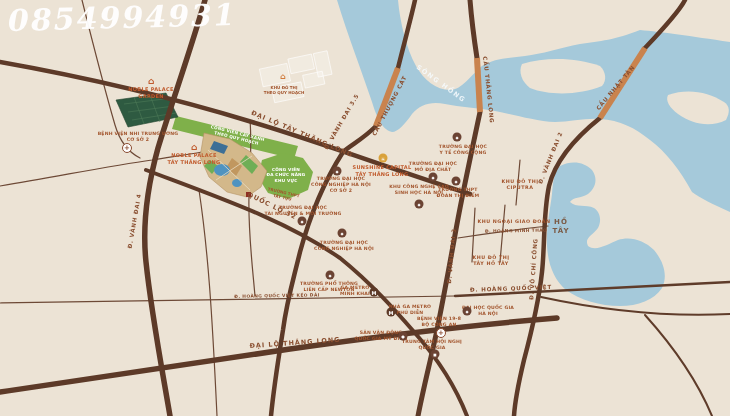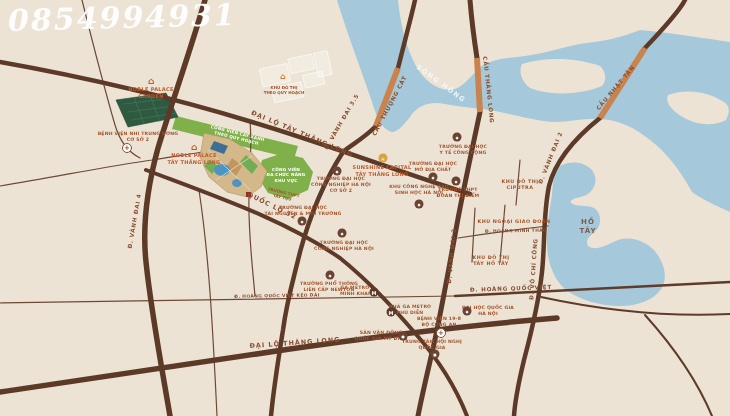--- a/index.html
+++ b/index.html
@@ -132,21 +132,21 @@
     <div class="lbl road" style="left: 616px; top: 88px; transform: translate(-50%, -50%) rotate(-50deg);">CẦU NHẬT TÂN</div>
     <div class="lbl road" style="left: 551px; top: 158px; transform: translate(-50%, -50%) rotate(-68deg);">Đ. VÀNH ĐAI 2</div>
     <div class="lbl road" style="left: 135px; top: 221px; transform: translate(-50%, -50%) rotate(-80deg);">Đ. VÀNH ĐAI 4</div>
     <div class="lbl road-big" style="left: 272px; top: 206px; transform: translate(-50%, -50%) rotate(26deg);">QUỐC LỘ 32</div>
     <div class="lbl road" style="left: 452px; top: 256px; transform: translate(-50%, -50%) rotate(-85deg);">Đ. VÀNH ĐAI 3</div>
     <div class="lbl road" style="left: 534px; top: 269px; transform: translate(-50%, -50%) rotate(-86deg);">Đ. VÕ CHÍ CÔNG</div>
     <div class="lbl road-sm" style="left: 277px; top: 296px; transform: translate(-50%, -50%) rotate(-1deg);">Đ. HOÀNG QUỐC VIỆT KÉO DÀI</div>
     <div class="lbl road" style="left: 511px; top: 289px; transform: translate(-50%, -50%) rotate(-2deg);">Đ. HOÀNG QUỐC VIỆT</div>
     <div class="lbl road-big" style="left: 295px; top: 343px; transform: translate(-50%, -50%) rotate(-4deg);">ĐẠI LỘ THĂNG LONG</div>
     <div class="lbl road-sm" style="left: 516px; top: 231px; transform: translate(-50%, -50%) rotate(-1deg);">Đ. HOÀNG MINH THẢO</div>
-    <div class="lbl lake" style="left: 588px; top: 227px; transform: translate(-50%, -50%) rotate(0deg);">HỒ
+    <div class="lbl lake" style="left: 561px; top: 227px; transform: translate(-50%, -50%) rotate(0deg);">HỒ
 TÂY</div>
     <div class="lbl area" style="left: 520px; top: 185px; transform: translate(-50%, -50%) rotate(0deg);">KHU ĐÔ THỊ
 CIPUTRA</div>
     <div class="lbl area" style="left: 514px; top: 222px; transform: translate(-50%, -50%) rotate(0deg);">KHU NGOẠI GIAO ĐOÀN</div>
     <div class="lbl area" style="left: 491px; top: 261px; transform: translate(-50%, -50%) rotate(0deg);">KHU ĐÔ THỊ
 TÂY HỒ TÂY</div>
     <div class="lbl park" style="left: 286px; top: 175px; transform: translate(-50%, -50%) rotate(0deg);">CÔNG VIÊN
 ĐA CHỨC NĂNG
 KHU VỰC</div>
     <div class="lbl park" style="left: 237px; top: 136px; transform: translate(-50%, -50%) rotate(14deg);">CÔNG VIÊN CÂY XANH

